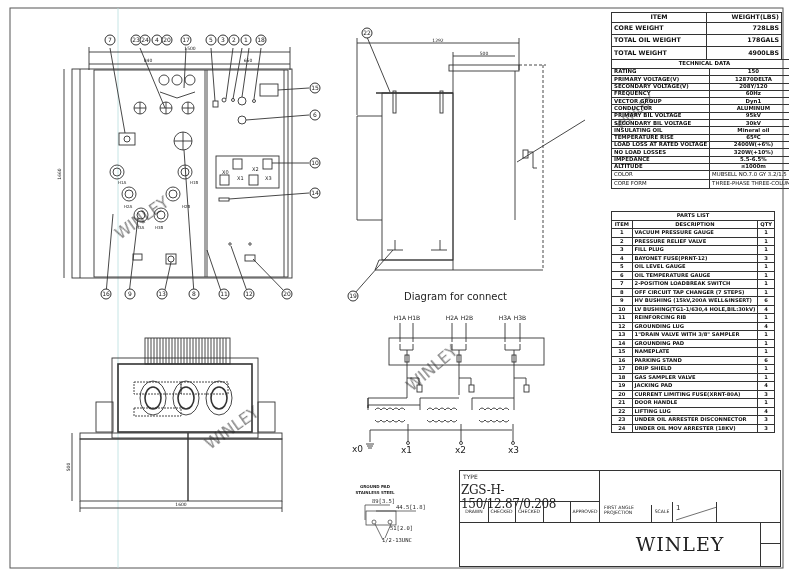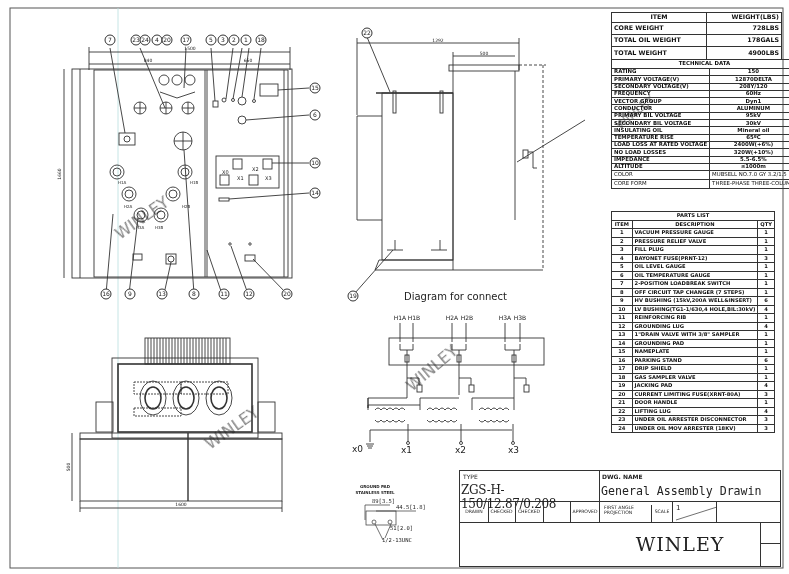--- a/index.html
+++ b/index.html
@@ -662,24 +662,20 @@
         <td style="text-align:center">3</td>
       </tr>
     </tbody>
 </table>
 
 <div style="position:absolute;left:459px;top:470px;width:322px;height:97px;border:1px solid #333;box-sizing:border-box;">
   <div style="position:absolute;left:0;top:0;width:140px;height:31px;border-right:1px solid #333;border-bottom:1px solid #333;box-sizing:border-box;">
     <div class="cap" style="left:3px;top:2px;font-size:6px;">TYPE</div>
     <div class="cap serif" style="left:1px;top:12px;font-size:12px;letter-spacing:-0.3px;">ZGS-H-150/12.87/0.208</div>
   </div>
-  <div style="position:absolute;left:140px;top:0;width:180px;height:31px;border-bottom:1px solid #333;box-sizing:border-box;">
-    <div class="cap" style="left:2px;top:2px;font-size:6px;font-weight:bold;">DWG. NAME</div>
-    <div class="cap mono" style="left:1px;top:13px;font-size:11.6px;">General Assembly Drawin</div>
-  </div>
 
   <div style="position:absolute;left:0;top:31px;width:140px;height:21px;border-right:1px solid #333;border-bottom:1px solid #333;box-sizing:border-box;font-size:4.6px;">
     <div class="cap" style="left:0;top:0;width:28px;height:20px;border-right:1px solid #333;text-align:center;line-height:20px;">DRAWN</div>
     <div class="cap" style="left:28px;top:0;width:27px;height:20px;border-right:1px solid #333;text-align:center;line-height:20px;">CHECKED</div>
     <div class="cap" style="left:55px;top:0;width:28px;height:20px;border-right:1px solid #333;text-align:center;line-height:20px;">CHECKED</div>
     <div class="cap" style="left:83px;top:0;width:27px;height:20px;border-right:1px solid #333;"></div>
     <div class="cap" style="left:110px;top:0;width:30px;height:20px;text-align:center;line-height:20px;">APPROVED</div>
   </div>
   <div style="position:absolute;left:140px;top:31px;width:180px;height:21px;border-bottom:1px solid #333;box-sizing:border-box;font-size:4.6px;">
     <div class="cap" style="left:0;top:3px;width:52px;height:18px;border-right:1px solid #333;padding-left:4px;box-sizing:border-box;line-height:5px;">FIRST ANGLE PROJECTION</div>

